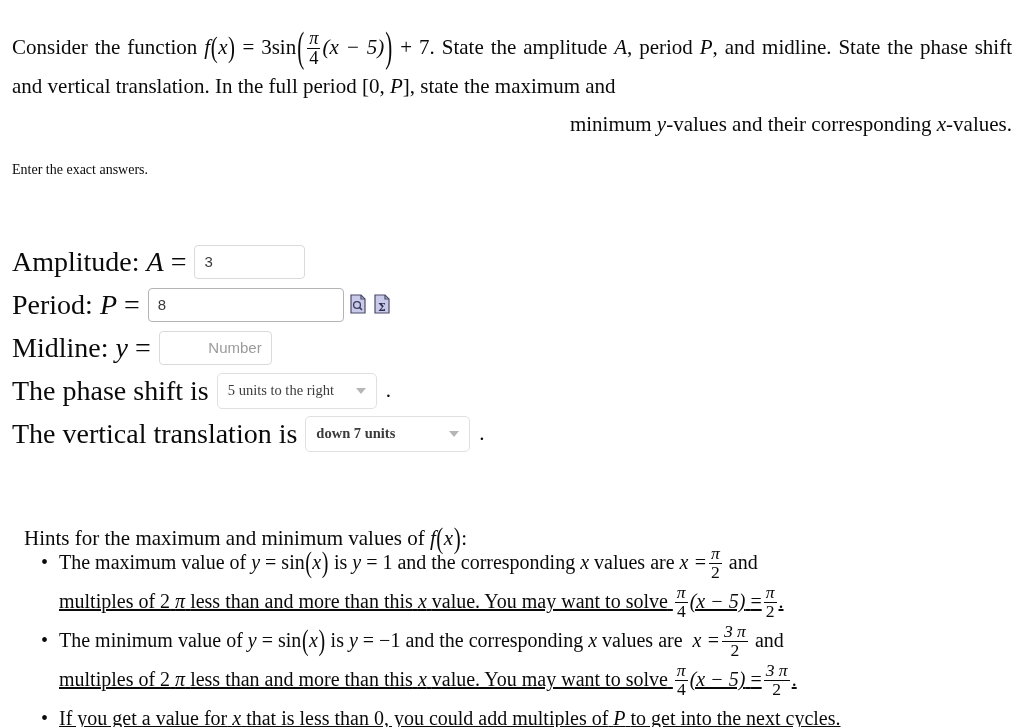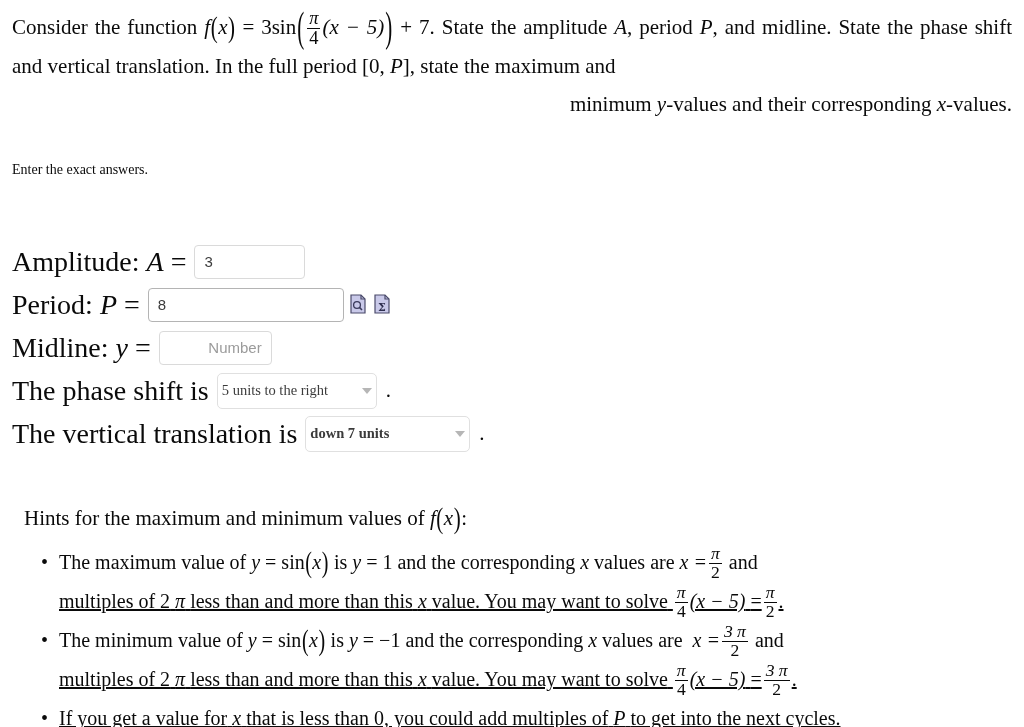--- a/index.html
+++ b/index.html
@@ -20,21 +20,21 @@
     position: relative;
     width: 1024px;
     height: 727px;
     padding: 0;
     box-sizing: border-box;
   }
 
   
   .mi { font-style: italic; font-family: "Liberation Serif", serif; }
   .mn, .mo { font-style: normal; }
-  .mathblk { font-family: "Liberation Serif", "DejaVu Serif", serif; }
+  .mathblk { font-family: "Liberation Serif", "DejaVu Serif", serif; margin-top: 20px; }
   .frac {
     display: inline-block;
     vertical-align: -0.52em;
     text-align: center;
     line-height: 1.02;
     font-size: 0.88em;
     margin: 0 2px;
   }
   .frac .num { display: block; padding: 0 2px; border-bottom: 1.3px solid #0a0a0a; }
   .frac .den { display: block; padding: 0 2px; }
@@ -121,21 +121,21 @@
 
   .ans-select {
     box-sizing: border-box;
     height: 36px;
     border: 1px solid #e0e0e0;
     border-radius: 5px;
     background: #fff;
     font-family: "Liberation Serif", serif;
     font-size: 14.5px;
     color: #3b3b3b;
-    padding: 0 4px;
+    padding: 0 10px;
     display: flex;
     align-items: center;
     justify-content: space-between;
     cursor: pointer;
   }
   #phase-shift-select { width: 160px; }
   #vertical-translation-select { width: 165px; font-weight: bold; }
   .caret {
     width: 0; height: 0;
     border-left: 5.5px solid transparent;

